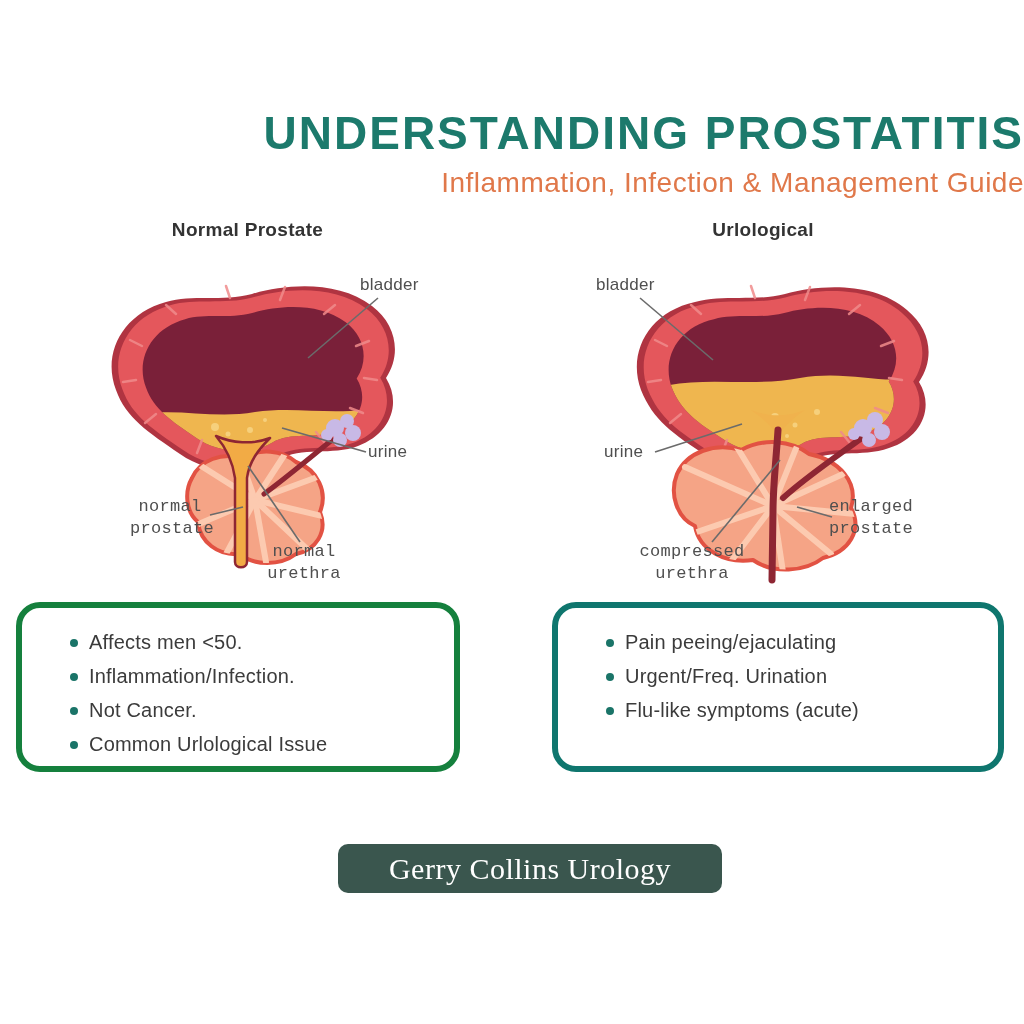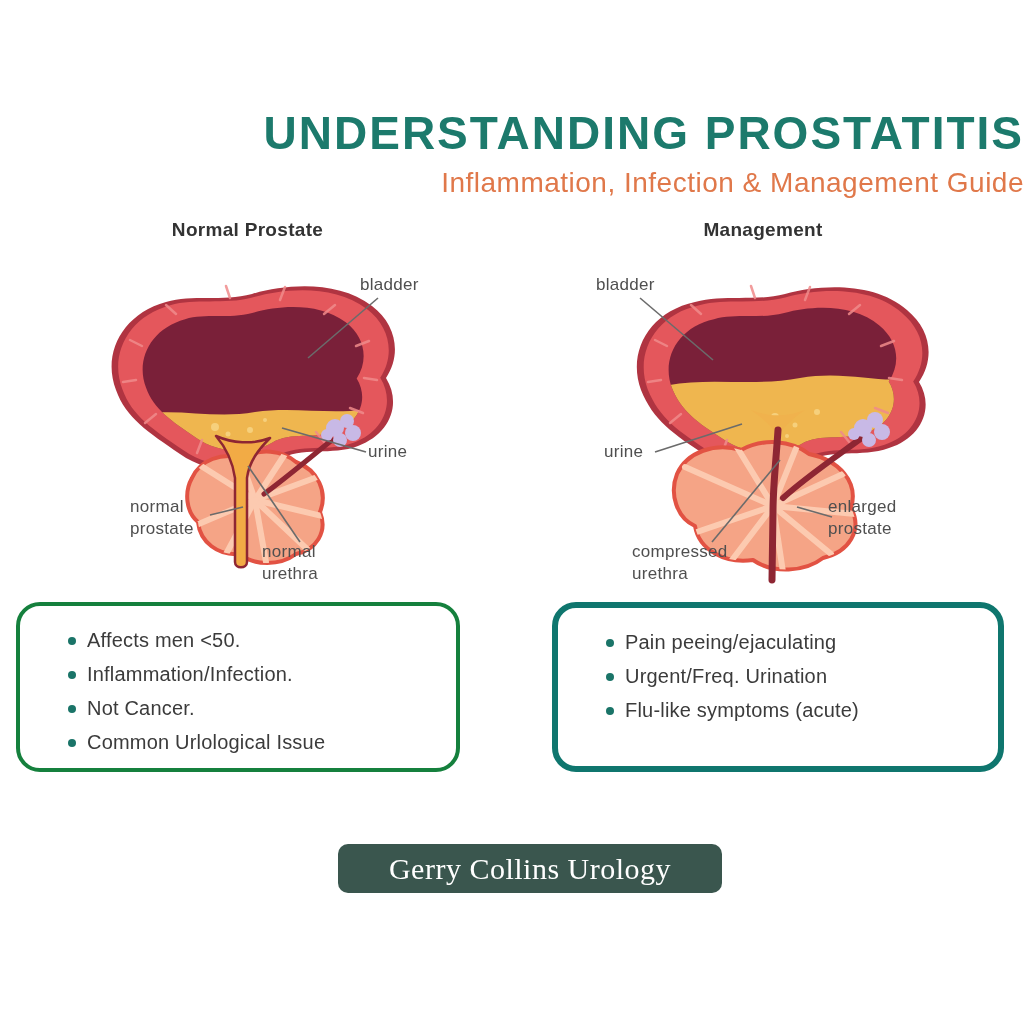--- a/index.html
+++ b/index.html
@@ -20,26 +20,26 @@
   
   .col-heading{
     top:219px;text-align:center;font-size:19px;font-weight:700;color:#333333;letter-spacing:.3px;
   }
   .col-heading.left{left:95px;width:305px;}
   .col-heading.right{left:613px;width:300px;}
   
   .dlabel{
     font-size:17px;color:#4f4f4f;line-height:1.32;letter-spacing:.3px;white-space:nowrap;
   }
-  .dlabel.center{white-space:normal;}
+  .dlabel.center{text-align:center;white-space:normal;font-family:Liberation Mono, monospace;}
   
   .info-box{
     top:602px;height:170px;background:#ffffff;border-radius:24px;box-sizing:border-box;
   }
-  .info-box.teal{left:16px;width:444px;border:4px solid #15803d;}
+  .info-box.teal{left:16px;width:444px;border:6px solid #15803d;}
   .info-box.orange{left:552px;width:452px;border:6px solid #0f766e;}
   .info-box ul{list-style:none;margin:0;padding:23px 0 0 48px;}
   .info-box li{
     position:relative;padding-left:19px;margin-bottom:11px;
     font-size:20px;color:#3b3b3b;letter-spacing:.2px;
   }
   .info-box li::before{
     content:"";position:absolute;left:0;top:8px;width:8px;height:8px;border-radius:50%;
     background:#1a7468;
   }
@@ -51,21 +51,21 @@
   }
   svg{display:block;}
 </style>
 </head>
 <body>
 
 <div class="abs title">UNDERSTANDING PROSTATITIS</div>
 <div class="abs subtitle">Inflammation, Infection &amp; Management Guide</div>
 
 <div class="abs col-heading left">Normal Prostate</div>
-<div class="abs col-heading right">Management</div>
+<div class="abs col-heading right">Urlological</div>
 
 <svg class="abs" style="left:80px;top:262px;" width="400" height="330" viewBox="0 0 400 330">
   <defs>
     <clipPath id="cavL">
         <path transform="translate(38,26) scale(0.78)" d="M 36,128 C 22,92 42,52 86,40 C 112,32 142,40 172,32 C 206,22 258,18 292,44 C 316,62 322,92 306,116 C 322,142 310,172 278,184 C 252,194 222,184 198,198 C 172,214 128,212 100,192 C 68,170 46,156 36,128 Z"></path>
       </clipPath>
     <clipPath id="prosL">
         <path d="M 112,216 C 120,198 142,190 162,196 C 180,186 202,188 216,200 C 238,208 248,230 240,250 C 248,270 236,288 216,292 C 200,304 174,304 160,292 C 138,294 120,280 118,260 C 106,250 104,230 112,216 Z"></path>
       </clipPath>
   </defs>

